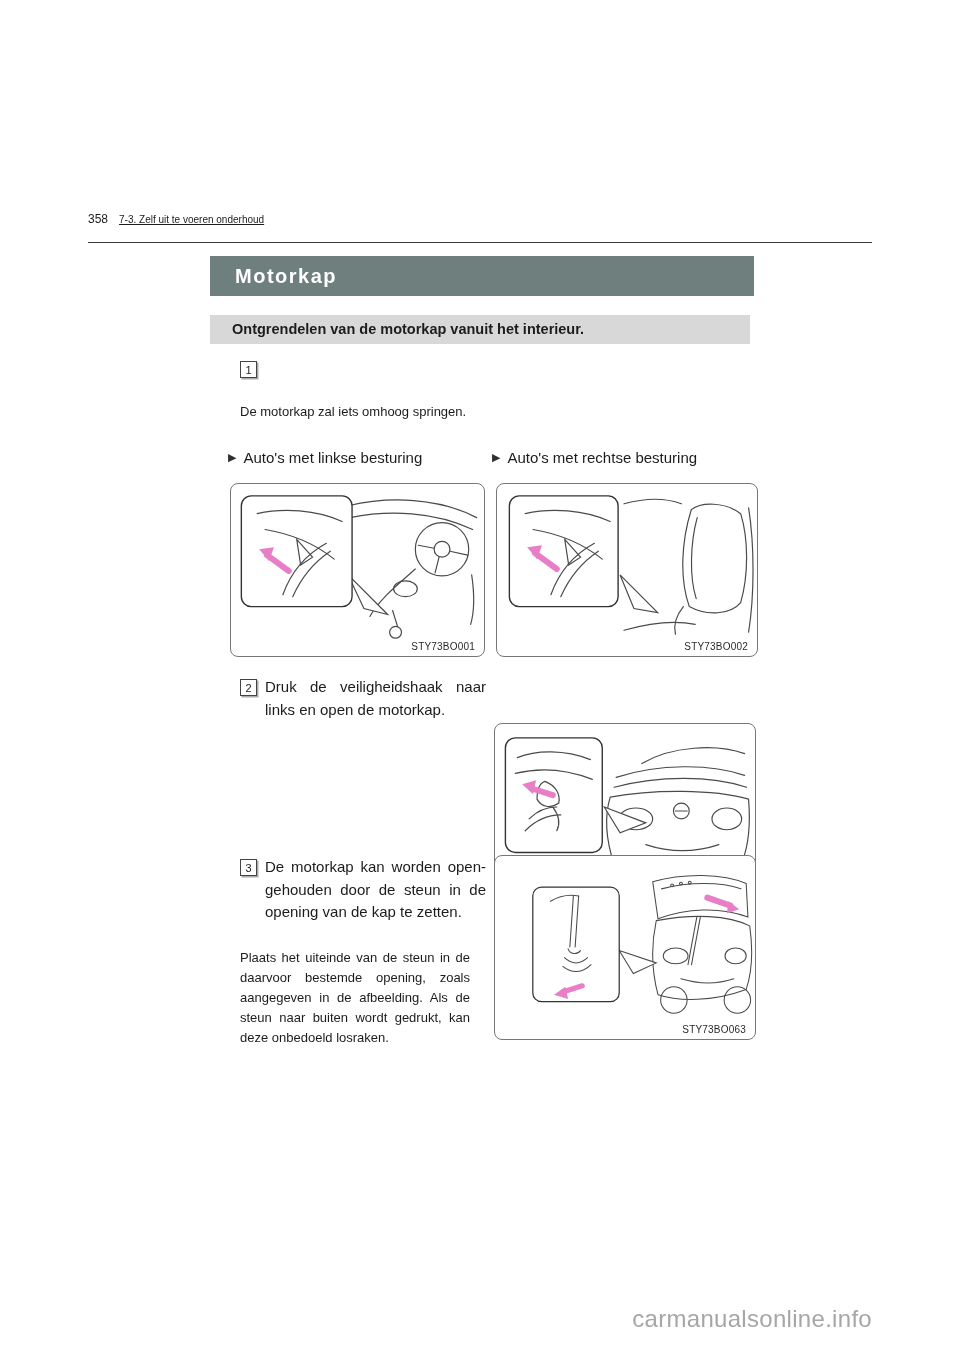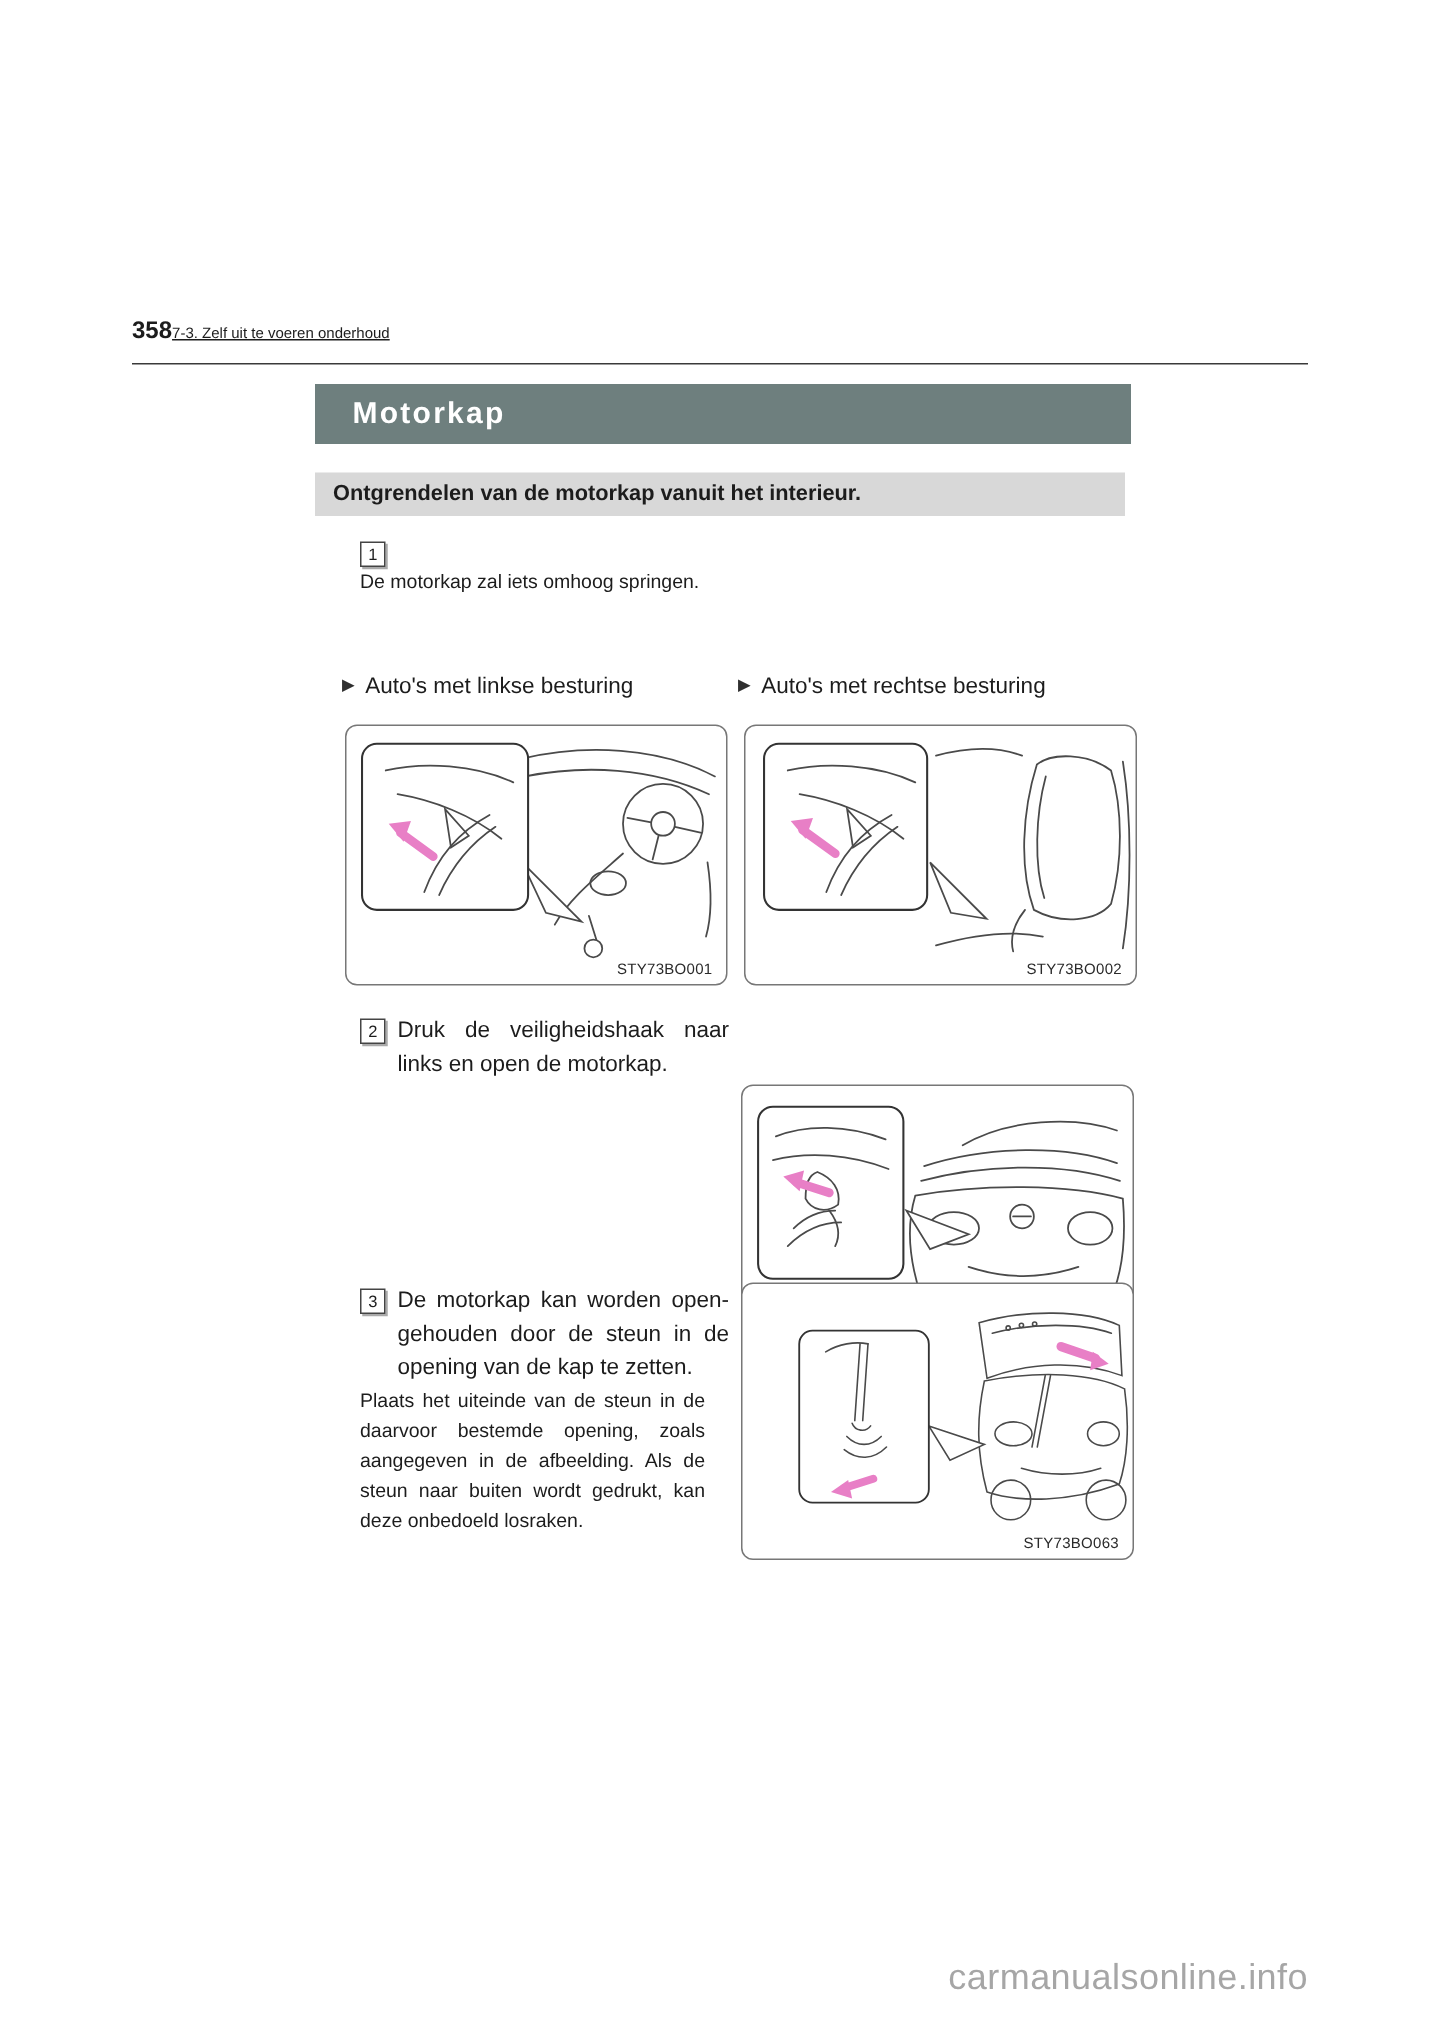--- a/index.html
+++ b/index.html
@@ -2,40 +2,40 @@
 <html style="--title-bar-bg: #6e7f7e; --title-bar-text: #ffffff; --subtitle-bg: #d8d8d8; --text: #1c1c1c; --accent-pink: #e87fc6; --watermark: #a6a6a6;"><head>
 <meta charset="utf-8">
 <style>
   * { box-sizing: border-box; }
   html,body { margin:0; padding:0; background:#ffffff; }
   body { font-family:"Liberation Sans", sans-serif; color:var(--text,#1c1c1c); }
   .page { position:relative; width:960px; height:1358px; background:#fff; overflow:hidden; }
 
   
   .page-header { position:absolute; left:88px; top:212px; display:flex; align-items:baseline; }
-  .page-number { font-size:16px; font-weight:bold; }
+  .page-number { font-size:12px; font-weight:normal; margin-right:11px; }
   .page-section { font-size:10px;text-decoration:underline; }
   .header-rule { position:absolute; left:88px; top:242px; width:784px; height:1px; background:#3a3a3a; }
 
   
   .title-bar { position:absolute; left:210px; top:256px; width:544px; height:40px;
     background:var(--title-bar-bg,#6e7f7e); color:var(--title-bar-text,#ffffff);
     font-size:20px; font-weight:bold; letter-spacing:1.5px; line-height:40px; padding-left:25px; }
   .subtitle-bar { position:absolute; left:210px; top:315px; width:540px; height:29px;
     background:var(--subtitle-bg,#d8d8d8); font-size:14.5px; font-weight:bold;
-    line-height:29px; padding-left:12px; }
+    line-height:29px; padding-left:22px; }
 
   
   .step { position:absolute; width:248px; }
   .step-row { display:flex; align-items:flex-start; }
   .step-num { flex:0 0 auto; width:17px; height:17px; border:1px solid #444; background:#fff;
     font-size:11px; line-height:16px; text-align:center; margin:3px 8px 0 0;
     box-shadow:1.5px 1.5px 0 #aaa; }
   .step-text { margin:0; font-size:15px; line-height:1.5; text-align:justify; width:221px; }
-  .step-note { margin:0 0 0 0; font-size:13px; line-height:1.55; text-align:justify; width:230px; }
+  .step-note { margin:24px 0 0 0; font-size:13px; line-height:1.55; text-align:justify; width:230px; }
 
   
   .col-label { position:absolute; top:449px; display:flex; align-items:center; font-size:15px; }
   .tri { font-size:11px; color:#2f2f2f; margin-right:7px; line-height:1; }
 
   
   .fig { position:absolute; margin:0; border:1px solid #777; border-radius:8px; background:#fff; }
   .fig svg { display:block; width:100%; height:100%; }
   .fig-code { position:absolute; right:9px; bottom:4px; font-size:10px; color:#2a2a2a; letter-spacing:.2px; }
 

